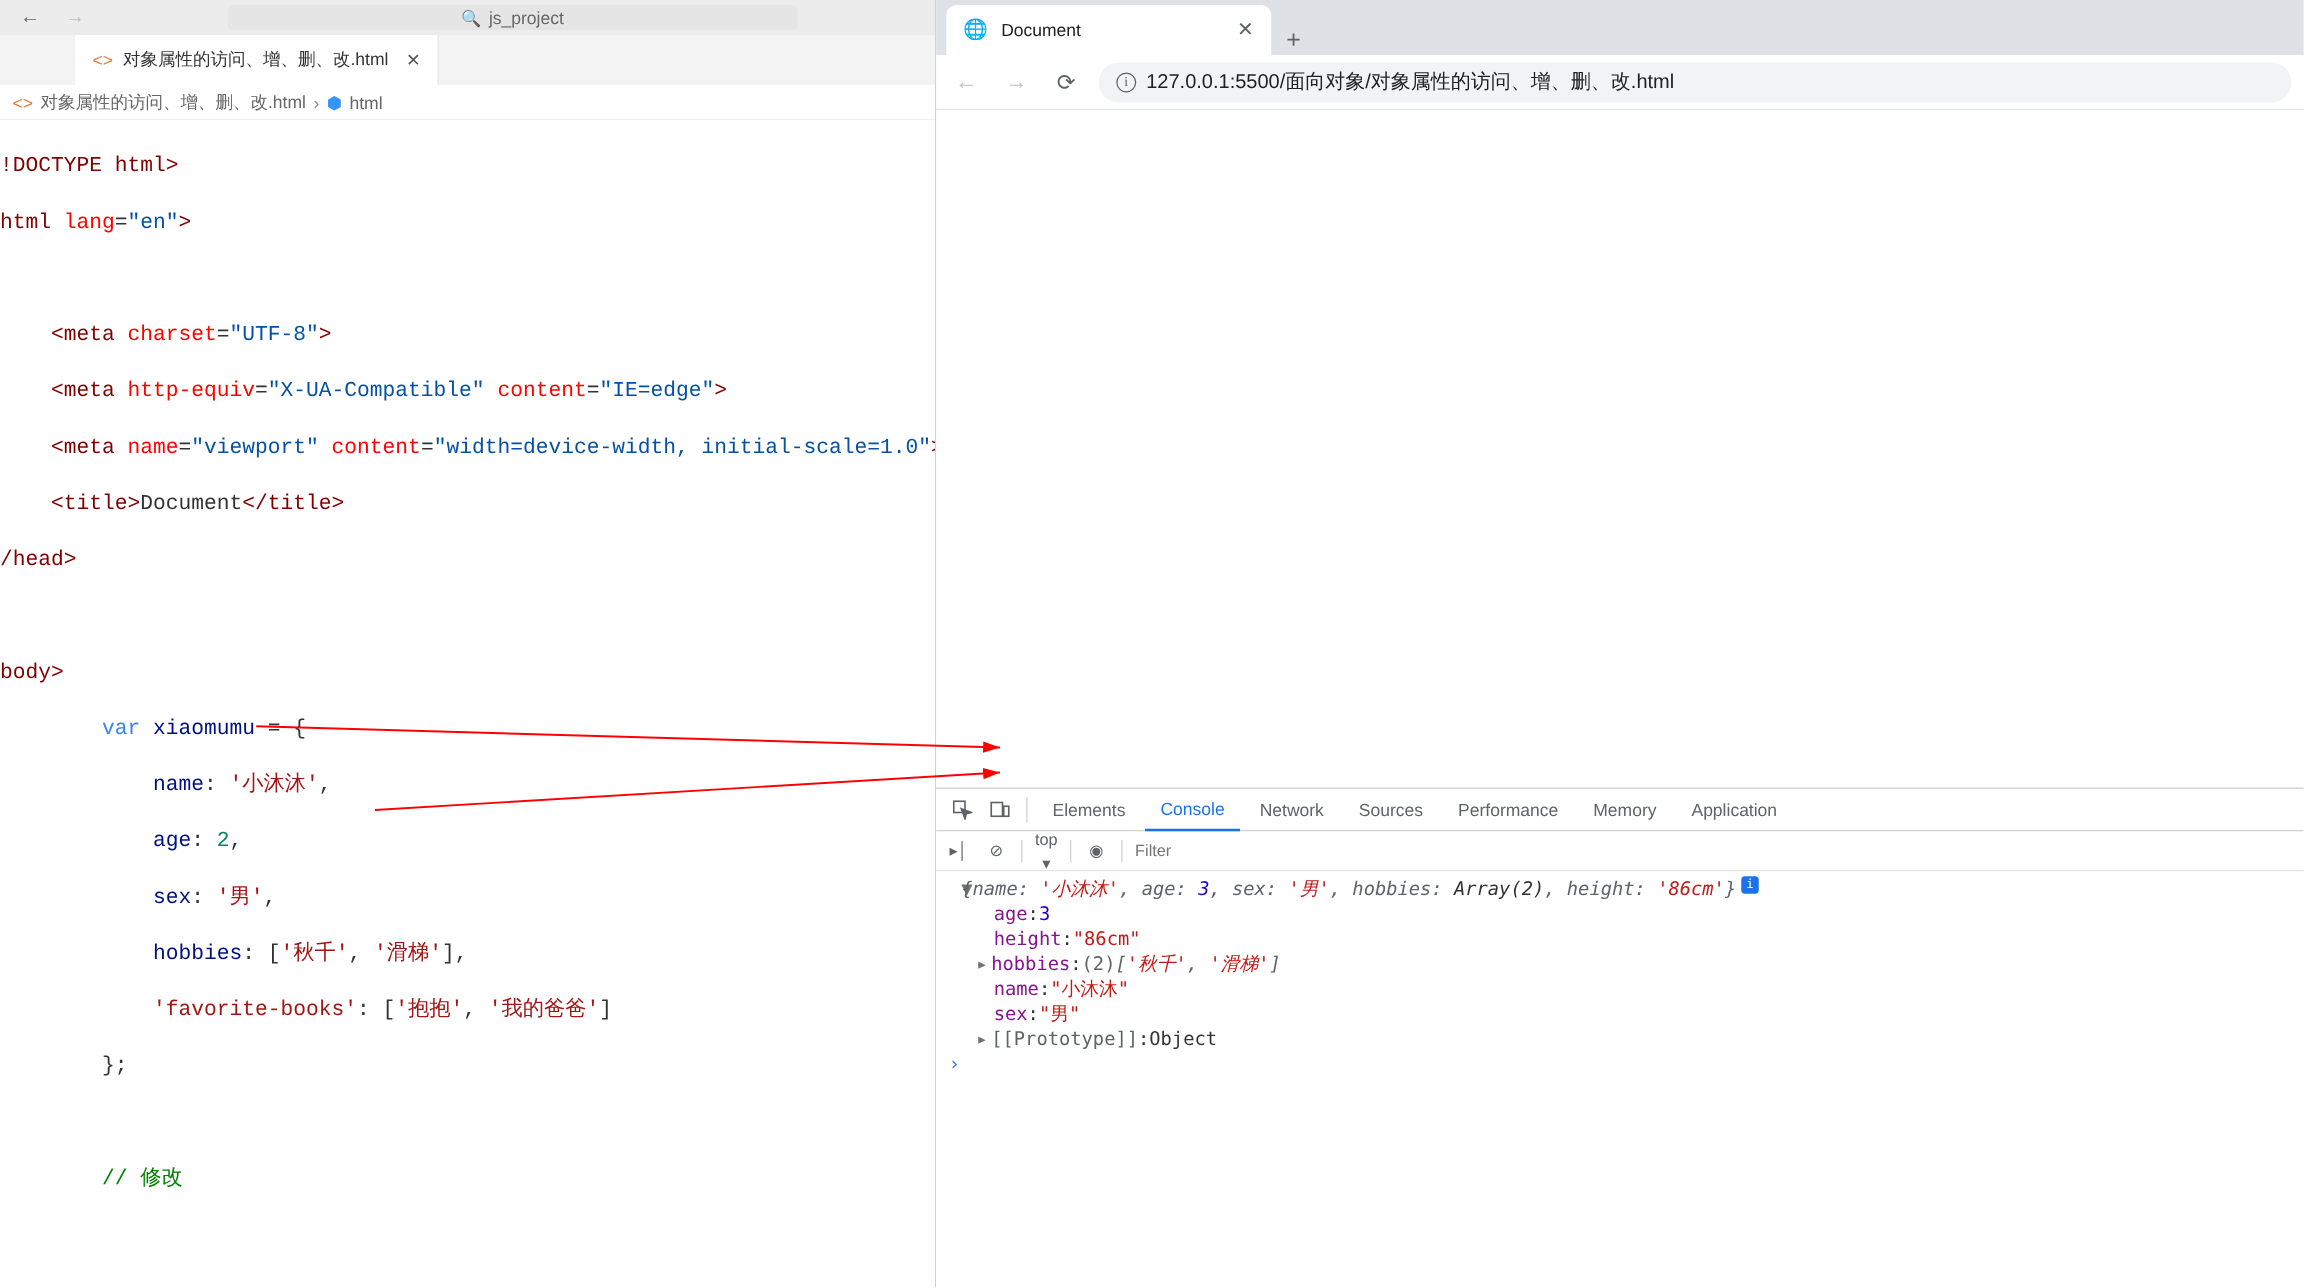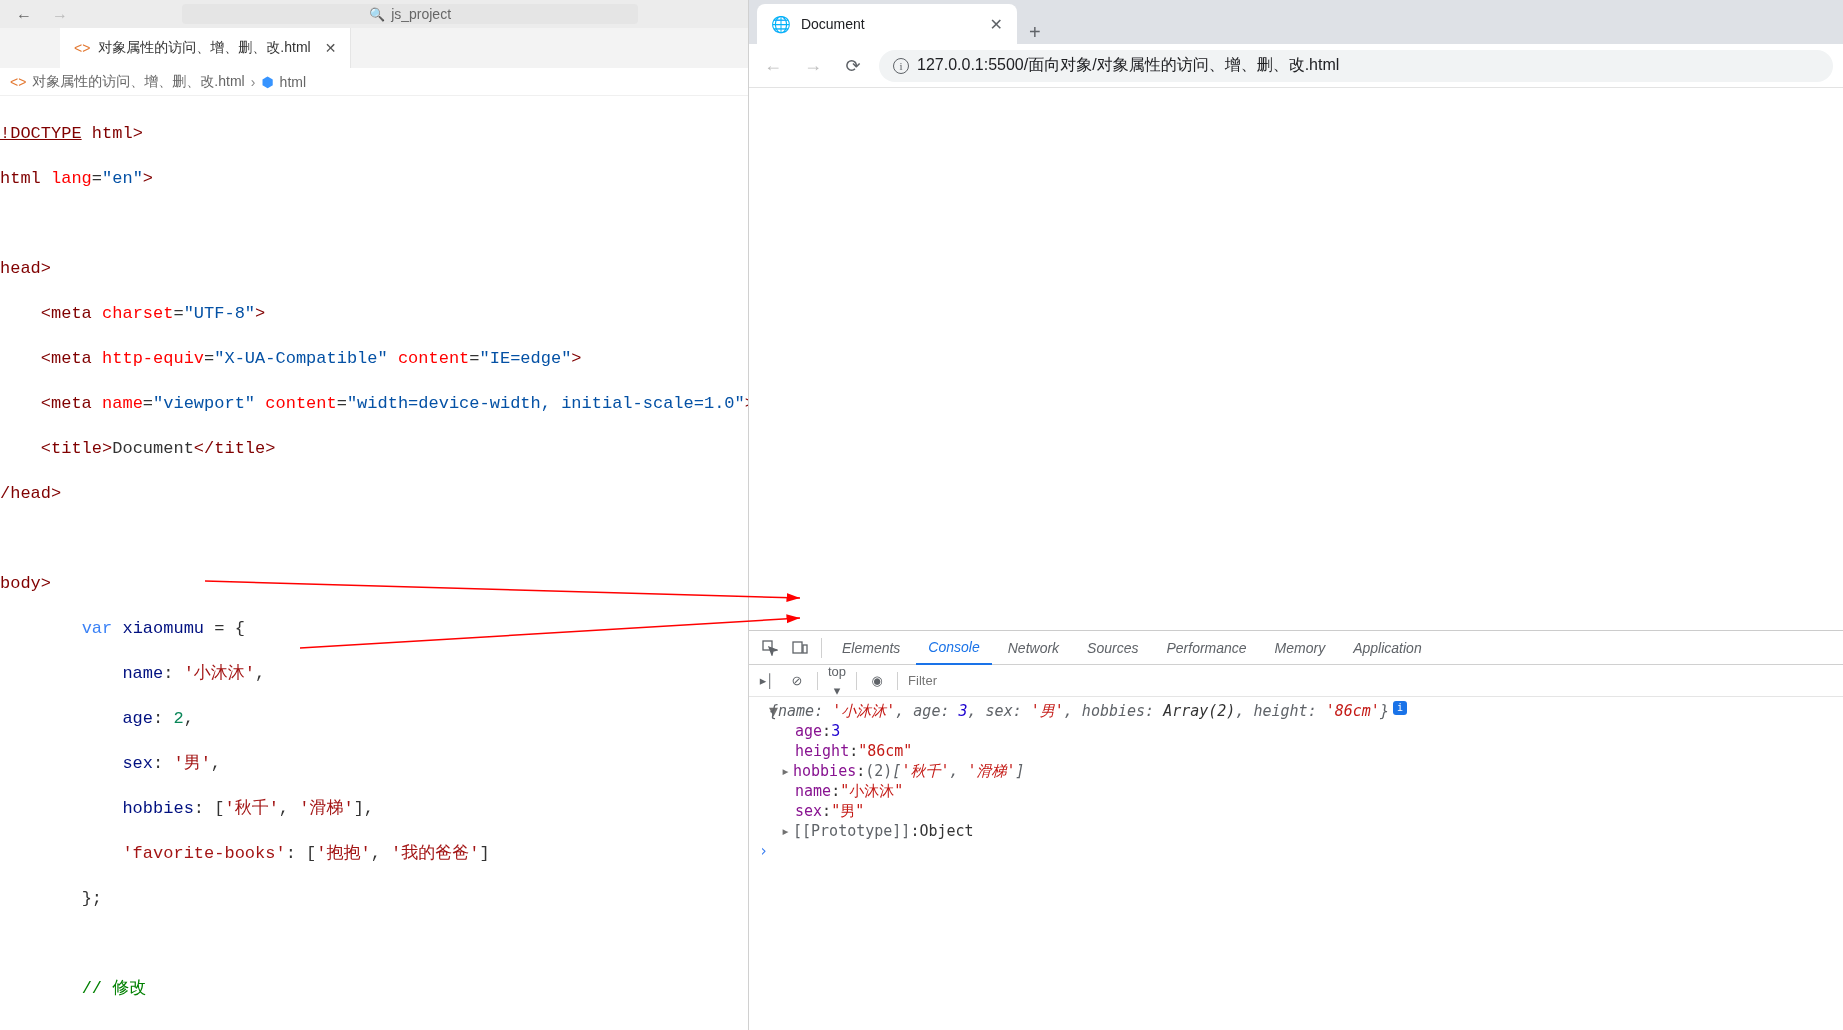--- a/index.html
+++ b/index.html
@@ -16,21 +16,21 @@
 .ide-tab .diamond { color: #e37933; font-size: 14px; }
 .ide-tab .close { color: #555; font-size: 14px; margin-left: 6px; }
 .ide-breadcrumb { height: 28px; display: flex; align-items: center; padding-left: 10px; gap: 6px; color: #666; font-size: 14px; border-bottom: 1px solid #f0f0f0; }
 .ide-breadcrumb .diamond { color: #e37933; }
 .ide-breadcrumb .chev { color: #888; }
 .ide-breadcrumb .cube { color: #3794ff; }
 .editor { flex: 1; padding: 4px 0 0 0; font-family: Consolas, "Courier New", monospace; font-size: 17px; line-height: 22.5px; white-space: pre; overflow: hidden; }
 .editor .line { height: 22.5px; }
 
 
-.tk-doctype { color: #800000; text-decoration: underline; }
+.tk-doctype { color: #800000; }
 .tk-tag { color: #800000; }
 .tk-attr { color: #ff0000; }
 .tk-str { color: #0451a5; }
 .tk-punc { color: #800000; }
 .tk-kw { color: #3b82f6; }
 .tk-ident { color: #001080; }
 .tk-num { color: #098658; }
 .tk-strj { color: #a31515; }
 .tk-comm { color: #008000; }
 .tk-plain { color: #333; }
@@ -45,21 +45,21 @@
 .br-newtab { color: #5f6368; font-size: 20px; padding: 0 12px; }
 .br-addr { height: 44px; background: #fff; display: flex; align-items: center; padding: 0 10px; gap: 12px; border-bottom: 1px solid #e3e3e3; }
 .br-nav-btn { color: #5f6368; font-size: 18px; width: 28px; text-align: center; }
 .br-nav-btn.dis { color: #bdbdbd; }
 .br-url { flex: 1; height: 32px; background: #f1f3f4; border-radius: 16px; display: flex; align-items: center; padding: 0 14px; gap: 8px; color: #202124; font-size: 16px; }
 .br-url .info { color: #5f6368; border: 1.5px solid #5f6368; border-radius: 50%; width: 16px; height: 16px; display: inline-flex; align-items: center; justify-content: center; font-size: 11px; font-family: Georgia, serif; }
 .br-viewport { flex: 1; position: relative; background: #fff; }
 
 
 .devtools { position: absolute; left: 0; bottom: 0; width: 100%; height: 400px; border-top: 1px solid #ccc; background: #fff; display: flex; flex-direction: column; }
-.dt-tabs { height: 34px; border-bottom: 1px solid #d0d0d0; display: flex; align-items: center; padding: 0 8px; gap: 4px; font-style: italic; }
+.dt-tabs { height: 34px; border-bottom: 1px solid #d0d0d0; display: flex; align-items: center; padding: 0 8px; gap: 4px; }
 .dt-iconbtn { width: 26px; height: 26px; display: inline-flex; align-items: center; justify-content: center; color: #5f6368; }
 .dt-iconbtn svg { width: 16px; height: 16px; }
 .dt-sep { width: 1px; height: 20px; background: #d0d0d0; margin: 0 4px; }
 .dt-tab { padding: 0 12px; color: #5f6368; font-size: 14px; height: 34px; display: inline-flex; align-items: center; }
 .dt-tab.active { color: #1a73e8; border-bottom: 2px solid #1a73e8; }
 .dt-toolbar { height: 32px; border-bottom: 1px solid #e5e5e5; display: flex; align-items: center; padding: 0 8px; gap: 10px; color: #5f6368; font-size: 13px; }
 .dt-toolbar .play, .dt-toolbar .noentry, .dt-toolbar .eye { width: 20px; text-align: center; }
 .dt-toolbar .ctx { display: inline-flex; align-items: center; gap: 4px; flex-direction: column; }
 .dt-toolbar .vline { width: 1px; height: 18px; background: #d0d0d0; }
 .dt-filter { border: none; outline: none; font-size: 13px; color: #a21caf; flex: 1; background: transparent; }
@@ -104,21 +104,20 @@
     <span>对象属性的访问、增、删、改.html</span>
     <span class="chev">›</span>
     <span class="cube">⬢</span>
     <span>html</span>
   </div>
 
   <div class="editor">
 <div class="line"><span class="tk-doctype">!DOCTYPE</span> <span class="tk-tag">html</span><span class="tk-punc">&gt;</span></div>
 <div class="line"><span class="tk-tag">html</span> <span class="tk-attr">lang</span><span class="tk-plain">=</span><span class="tk-str">"en"</span><span class="tk-punc">&gt;</span></div>
 <div class="line"></div>
-<div class="line"><span class="tk-tag">head</span><span class="tk-punc">&gt;</span></div>
 <div class="line">    <span class="tk-punc">&lt;</span><span class="tk-tag">meta</span> <span class="tk-attr">charset</span><span class="tk-plain">=</span><span class="tk-str">"UTF-8"</span><span class="tk-punc">&gt;</span></div>
 <div class="line">    <span class="tk-punc">&lt;</span><span class="tk-tag">meta</span> <span class="tk-attr">http-equiv</span><span class="tk-plain">=</span><span class="tk-str">"X-UA-Compatible"</span> <span class="tk-attr">content</span><span class="tk-plain">=</span><span class="tk-str">"IE=edge"</span><span class="tk-punc">&gt;</span></div>
 <div class="line">    <span class="tk-punc">&lt;</span><span class="tk-tag">meta</span> <span class="tk-attr">name</span><span class="tk-plain">=</span><span class="tk-str">"viewport"</span> <span class="tk-attr">content</span><span class="tk-plain">=</span><span class="tk-str">"width=device-width, initial-scale=1.0"</span><span class="tk-punc">&gt;</span></div>
 <div class="line">    <span class="tk-punc">&lt;</span><span class="tk-tag">title</span><span class="tk-punc">&gt;</span><span class="tk-plain">Document</span><span class="tk-punc">&lt;/</span><span class="tk-tag">title</span><span class="tk-punc">&gt;</span></div>
 <div class="line"><span class="tk-punc">/</span><span class="tk-tag">head</span><span class="tk-punc">&gt;</span></div>
 <div class="line"></div>
 <div class="line"><span class="tk-tag">body</span><span class="tk-punc">&gt;</span></div>
 <div class="line">        <span class="tk-kw">var</span> <span class="tk-ident">xiaomumu</span><span class="tk-plain"> = {</span></div>
 <div class="line">            <span class="tk-ident">name</span><span class="tk-plain">: </span><span class="tk-strj">'小沐沐'</span><span class="tk-plain">,</span></div>
 <div class="line">            <span class="tk-ident">age</span><span class="tk-plain">: </span><span class="tk-num">2</span><span class="tk-plain">,</span></div>

